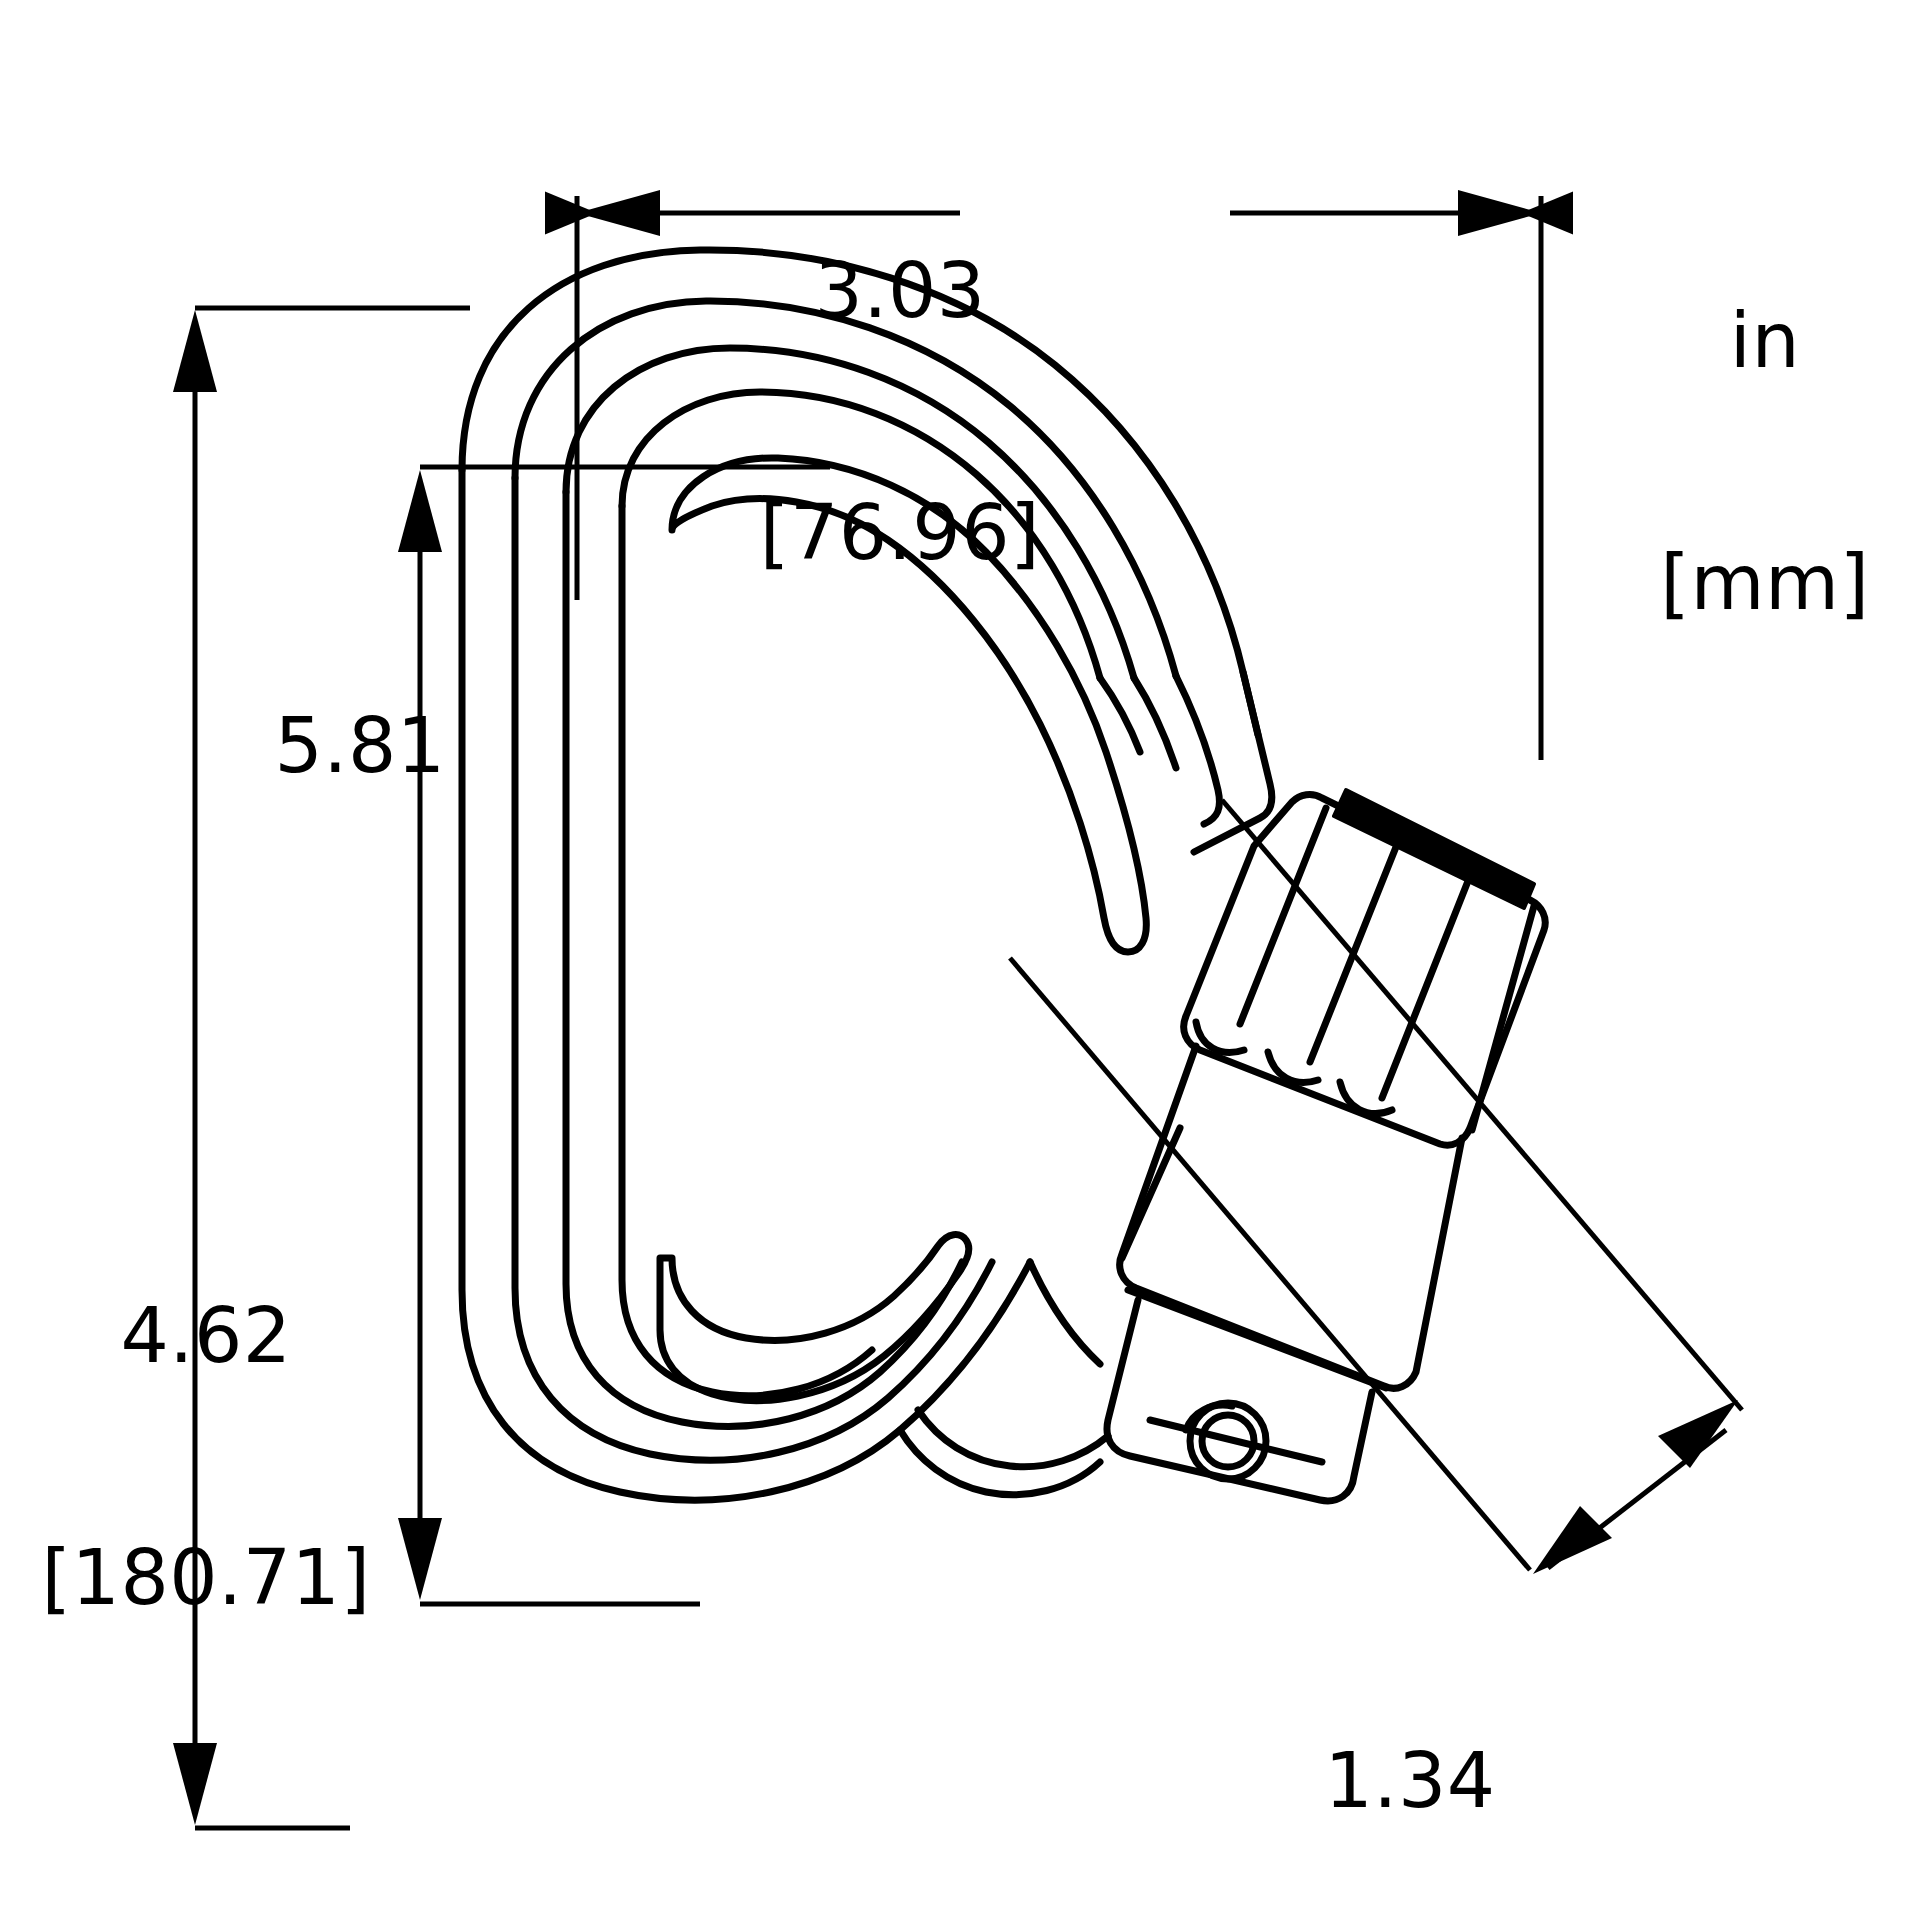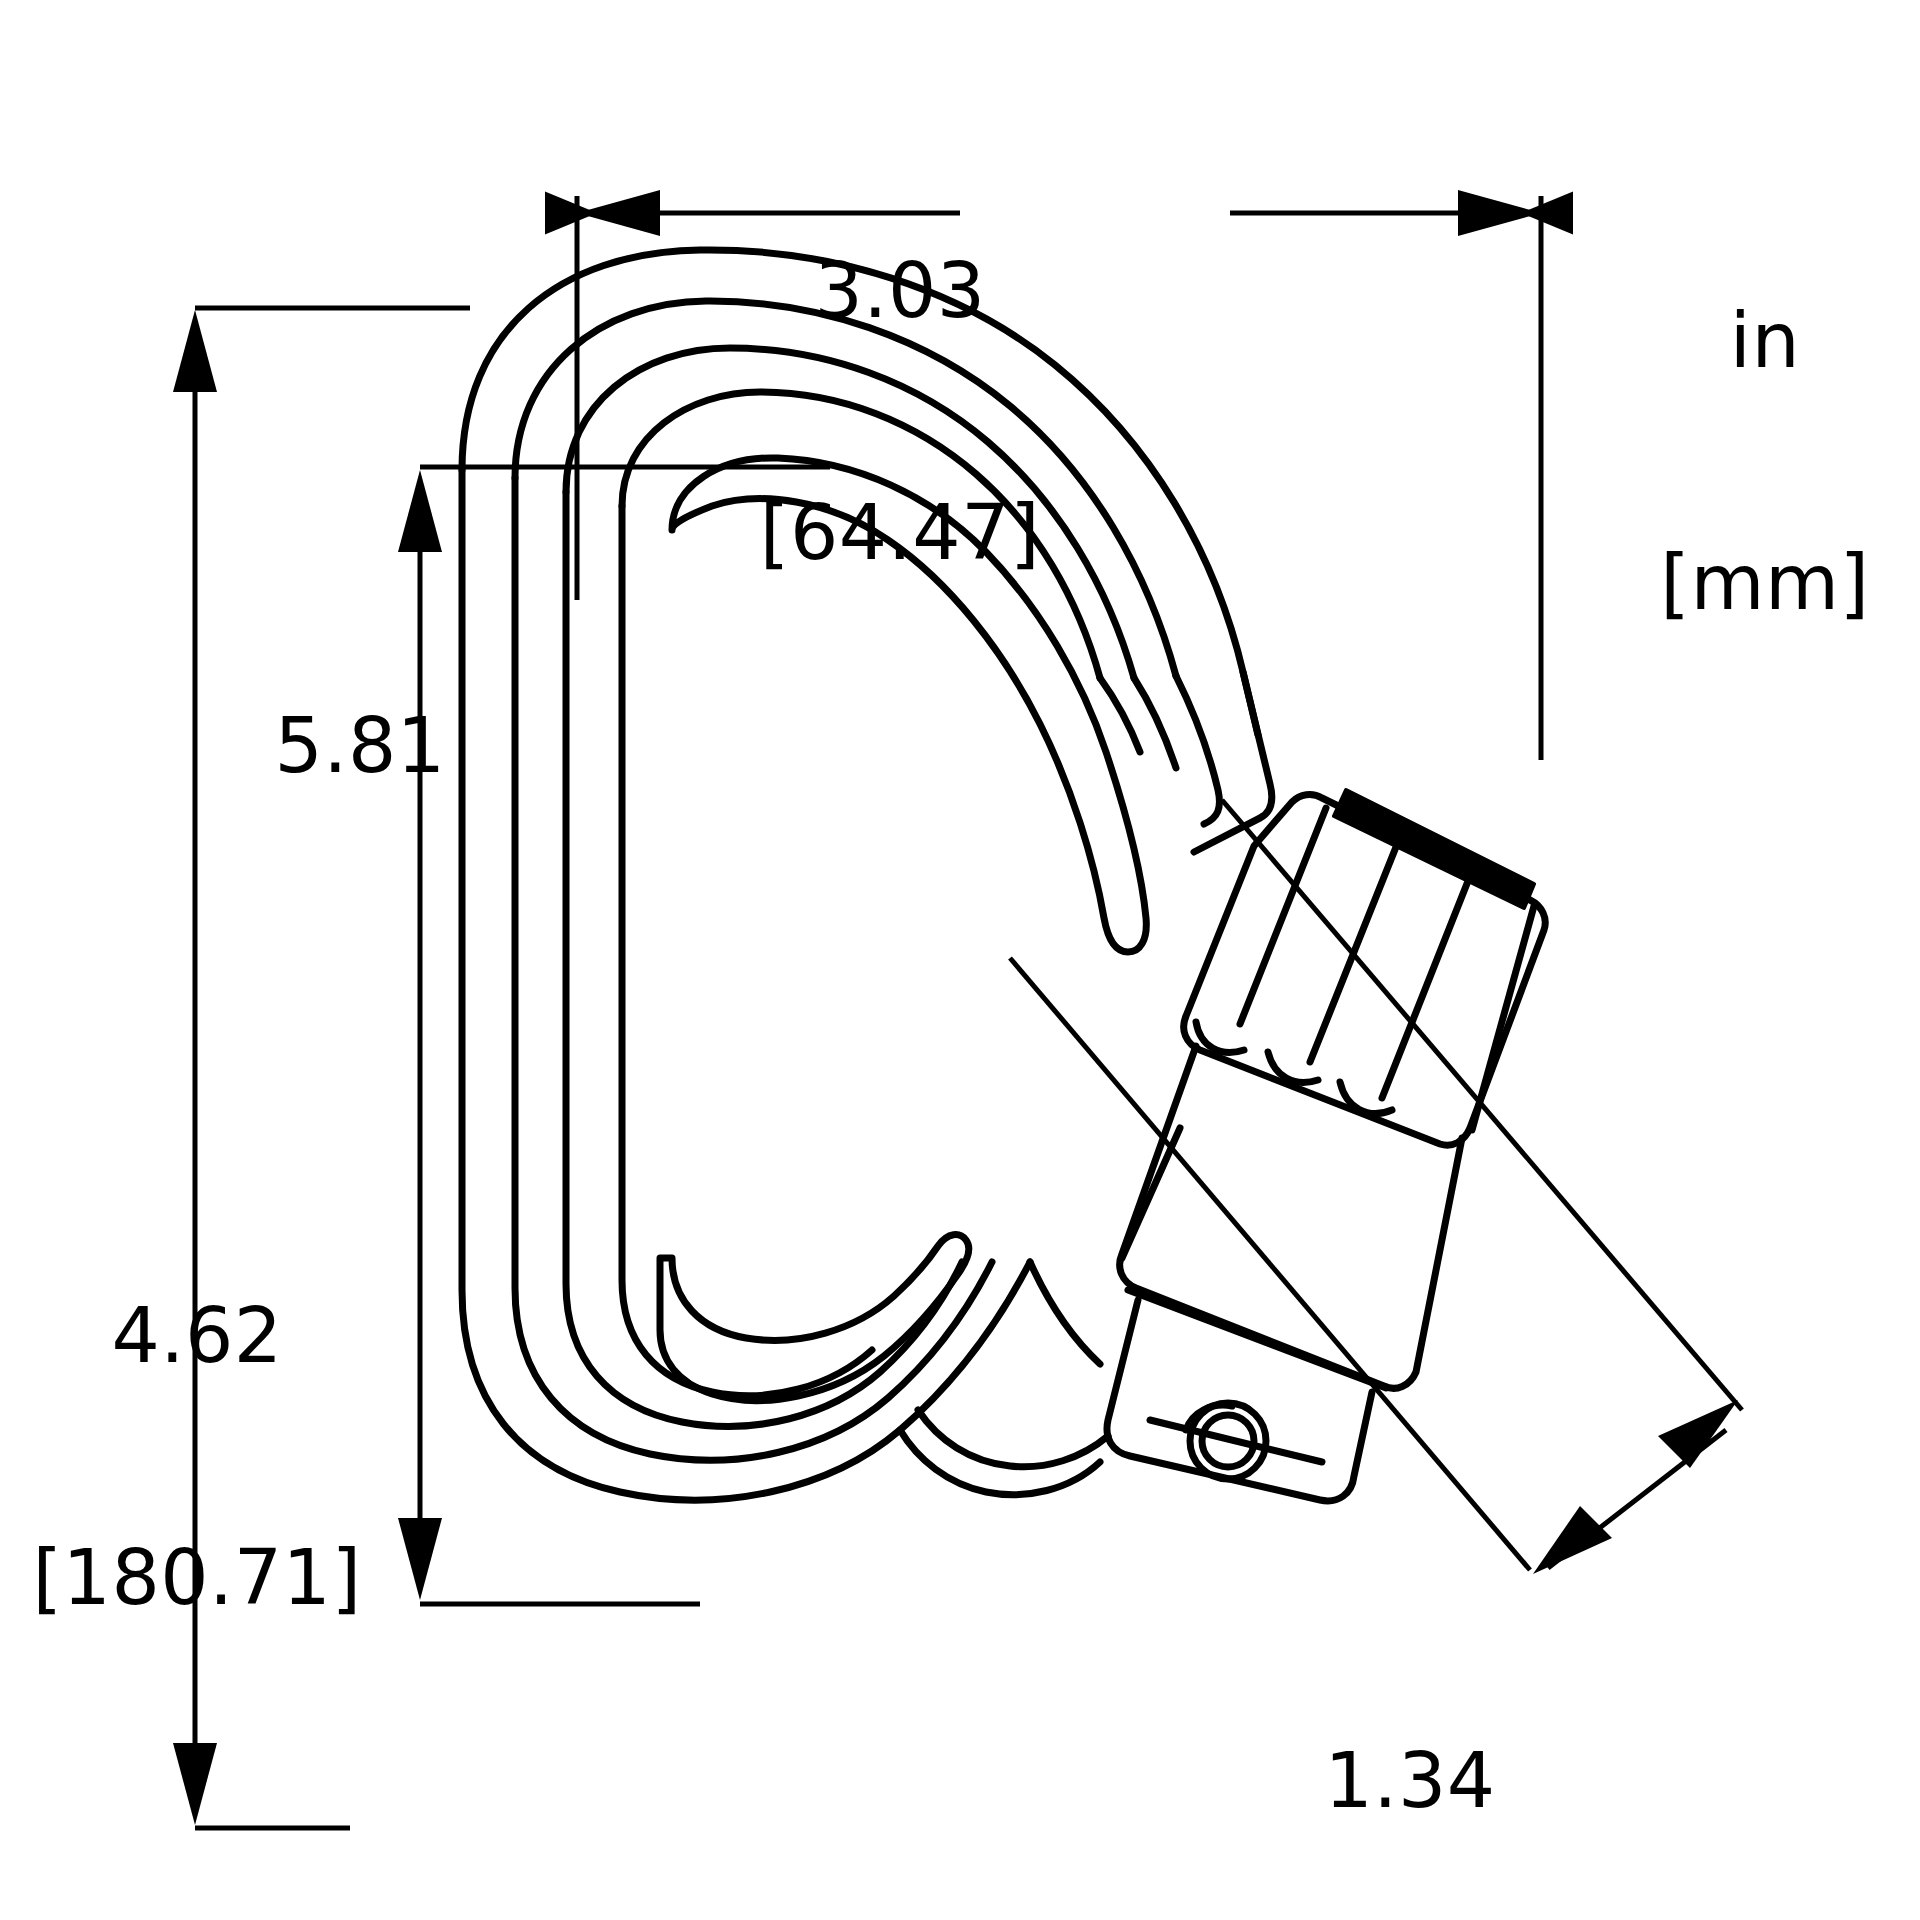--- a/index.html
+++ b/index.html
@@ -243,33 +243,33 @@
     </g>
     <g fill="#000">
       <polygon points="1738,1400 1658,1436 1690,1468"></polygon>
       <polygon points="1533,1574 1612,1538 1580,1506"></polygon>
     </g>
 
   </svg>
 
   <div class="dim-text" style="left: 700px; top: 90px; width: 400px;">
     <span>3.03</span>
-    <span>[64.47]</span>
+    <span>[76.96]</span>
   </div>
 
   <div class="dim-text" style="left: 1600px; top: 140px; width: 330px;">
     <span>in</span>
     <span>[mm]</span>
   </div>
 
   <div class="dim-text" style="left: 200px; top: 545px; width: 320px;">
     <span>5.81</span>
   </div>
 
-  <div class="dim-text" style="left: 7px; top: 1135px; width: 380px;">
+  <div class="dim-text" style="left: 16px; top: 1135px; width: 380px;">
     <span>4.62</span>
     <span>[180.71]</span>
   </div>
 
   <div class="dim-text" style="left: 1240px; top: 1580px; width: 340px;">
     <span>1.34</span>
     
   </div>
 
 </div>

